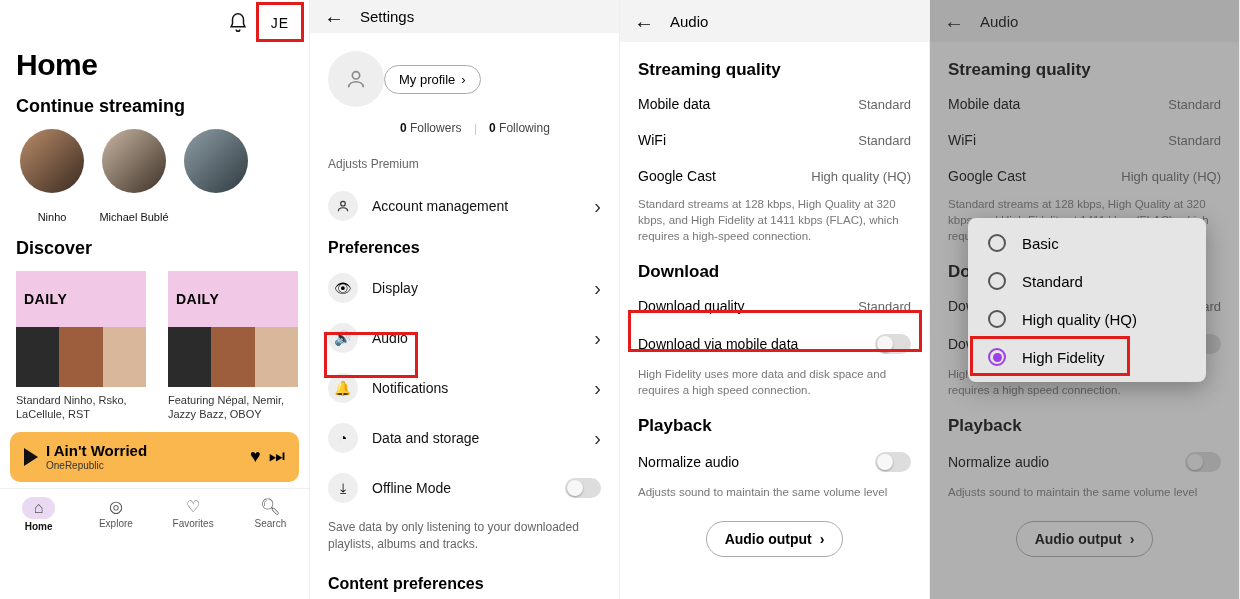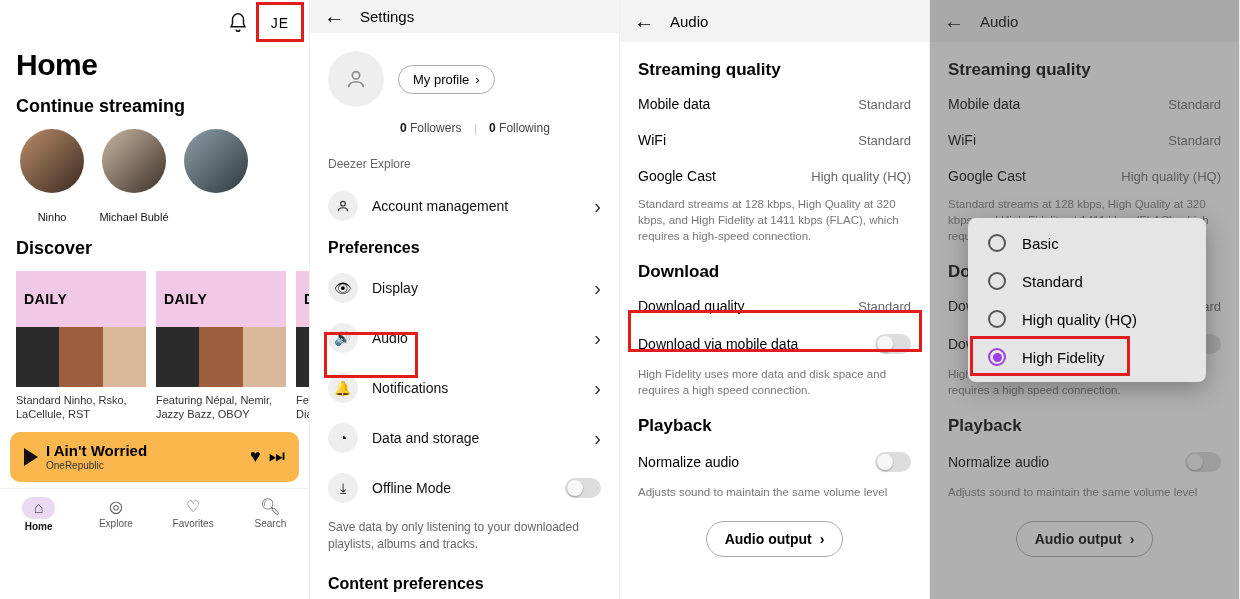--- a/index.html
+++ b/index.html
@@ -20,41 +20,41 @@
   .initials { width:30px; height:26px; display:flex; align-items:center; justify-content:center; font-size:14px; font-weight:500; letter-spacing:1px; cursor:pointer; }
   .p1 .home-title { padding: 6px 16px 14px; }
   .section-title { padding: 0 16px 12px; }
   .artists { display:flex; gap:10px; padding:0 0 14px 16px; overflow:hidden; }
   .artist { display:flex; flex-direction:column; align-items:center; gap:18px; width:72px; flex:0 0 auto; }
   .artist .av { width:64px; height:64px; border-radius:50%; background:linear-gradient(135deg,#b98c6a,#3a2a20); }
   .artist:nth-child(2) .av { background:linear-gradient(135deg,#c9b7a4,#3d3026); }
   .artist:nth-child(3) .av { background:linear-gradient(135deg,#8e9ea6,#2f3a40); }
   .artist:nth-child(4) .av { background:linear-gradient(135deg,#c9a870,#5b3d1f); }
   .artist .nm { font-size:11px; text-align:center; line-height:1.2; color:#111; }
-  .cards { display:flex; gap:10px; padding:0 0 10px 16px; overflow:hidden; }
+  .cards { display:flex; gap:22px; padding:0 0 10px 16px; overflow:hidden; }
   .card { width:130px; flex:0 0 auto; }
   .card .tile { height:56px; background:#f1c9e6; display:flex; align-items:center; padding:0 8px; font-weight:800; letter-spacing:0.5px; font-size:14px; }
   .card .imgs { height:60px; display:flex; }
   .card .imgs span { flex:1; background:#2b2b2b; }
   .card .imgs span:nth-child(2){ background:#9c5e3d; }
   .card .imgs span:nth-child(3){ background:#d9b79a; }
   .card .cap { font-size:11px; color:#333; line-height:1.3; padding-top:6px; }
   .player { margin: 0 10px 6px; background:#f9b74e; border-radius:10px; height:50px; display:flex; align-items:center; padding:0 14px; gap:8px; }
   .player .play { width:0; height:0; border-left:14px solid #111; border-top:9px solid transparent; border-bottom:9px solid transparent; }
   .player .meta { flex:1; line-height:1.1; }
   .player .meta .t { font-size:15px; font-weight:700; }
   .player .meta .a { font-size:10px; color:#333; }
   .player .heart, .player .next { font-size:18px; }
   .tabs { display:flex; border-top:1px solid #eee; }
   .tab { flex:1; display:flex; flex-direction:column; align-items:center; gap:2px; padding:8px 0 10px; font-size:10px; color:#555; cursor:pointer; }
   .tab.active .ic-wrap { background:#e9d9f3; border-radius:14px; padding:2px 12px; }
   .tab .ic { font-size:16px; }
   .tab.active .lbl { color:#111; font-weight:600; }
   
-  .profile { display:flex; align-items:center; gap:14px; padding:18px 18px 10px; }
+  .profile { display:flex; align-items:center; padding:18px 18px 10px; }
   .profile .big-av { width:56px; height:56px; border-radius:50%; background:#eee; display:flex; align-items:center; justify-content:center; }
   .btn-profile { border:1px solid #aaa; border-radius:18px; padding:6px 14px; font-size:13px; display:flex; align-items:center; gap:6px; cursor:pointer; background:#fff; }
   .follow { padding:4px 18px 16px 90px; font-size:12px; color:#444; }
   .follow b { color:#111; }
   .follow .sep { display:inline-block; width:1px; height:11px; background:#ccc; margin:0 10px; vertical-align:middle; }
   .subhdr { font-size:12px; color:#666; padding: 6px 18px 10px; }
   .pref-hdr { font-size:16px; font-weight:700; padding: 8px 18px 6px; }
   .row { display:flex; align-items:center; gap:14px; padding: 10px 18px; cursor:pointer; position:relative; }
   .row .ic-circ { width:30px; height:30px; border-radius:50%; background:#eee; display:flex; align-items:center; justify-content:center; font-size:14px; }
   .row .lbl { flex:1; font-size:14px; color:#111; }
@@ -195,21 +195,21 @@
     </button>
   </div>
   <div class="follow">
     <b>0</b>
     <span>Followers</span>
     <span class="sep"></span>
     <b>0</b>
     <span>Following</span>
   </div>
 
-  <div class="subhdr">Deezer Explore</div>
+  <div class="subhdr">Adjusts Premium</div>
   <div class="row">
     <div class="ic-circ">
           <svg width="14" height="14" viewBox="0 0 24 24" fill="none" stroke="#333" stroke-width="2">
             <circle cx="12" cy="8" r="4"></circle>
             <path d="M4 21c0-4 4-6 8-6s8 2 8 6"></path>
           </svg>
         </div>
     <div class="lbl">Account management</div>
     <div class="chev">›</div>
   </div>

